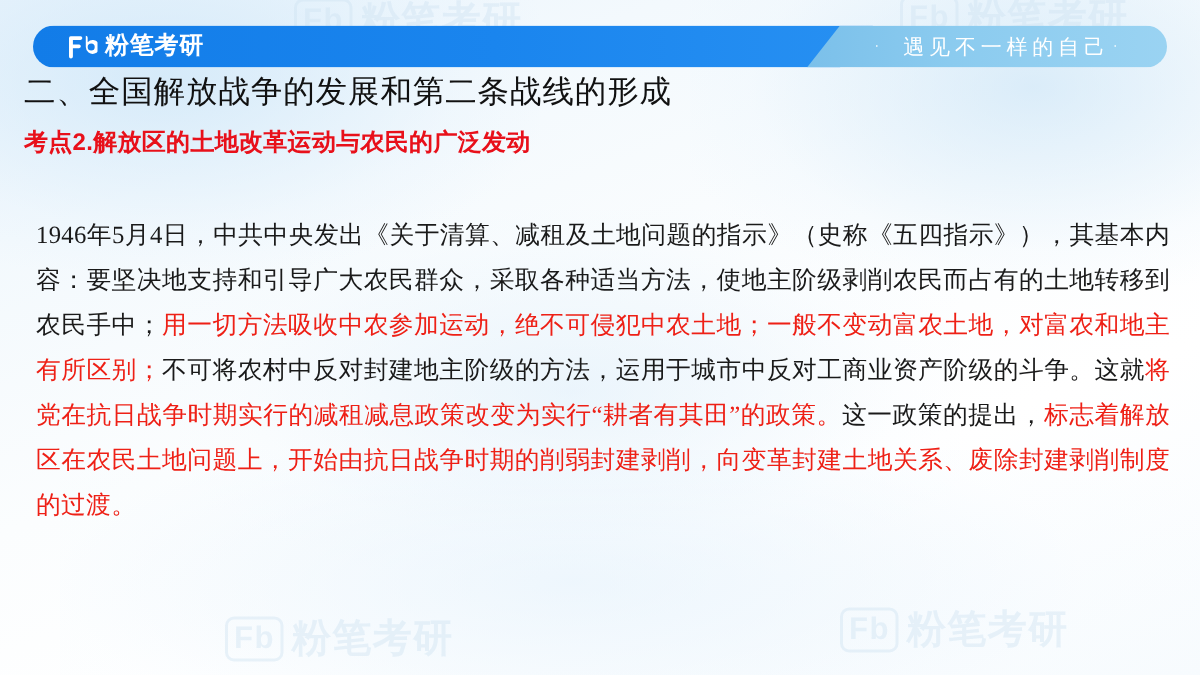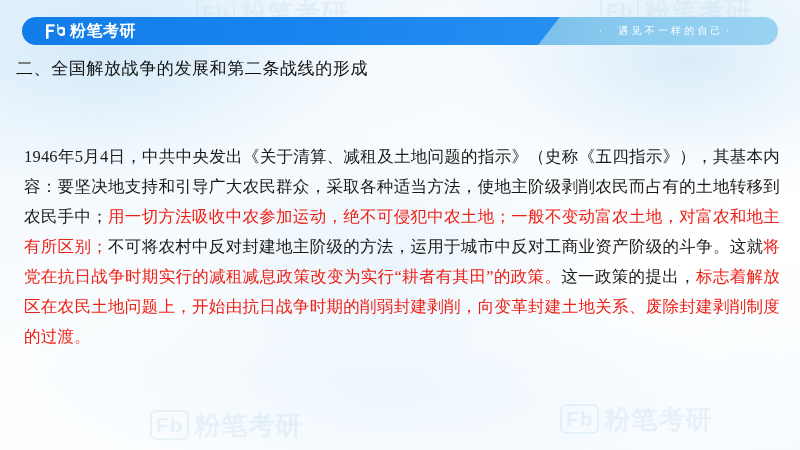--- a/index.html
+++ b/index.html
@@ -123,40 +123,40 @@
     height: 28px;
     background: linear-gradient(90deg, #7bc0ea 0%, #8bcbef 40%, #9ad3f2 100%);
     border-radius: 0 14px 14px 0;
     clip-path: polygon(22px 0, 100% 0, 100% 100%, 0 100%);
     display: flex;
     align-items: center;
     justify-content: center;
   }
   .tagline-text {
     color: #ffffff;
-    font-size: 10px;
+    font-size: 14px;
     letter-spacing: 3.2px;
     line-height: 1;
     padding-left: 10px;
   }
   .tag-dot {
     color: #ffffff;
     font-size: 10px;
     opacity: 0.9;
     line-height: 1;
   }
   .tag-dot.left  { margin-right: 6px; margin-left: 12px; }
   .tag-dot.right { margin-left: 2px; }
 
   
   .main-title {
     position: absolute;
     left: 16px;
-    top: 58px;
-    font-size: 17px;
+    top: 48px;
+    font-size: 21px;
     font-weight: 400;
     color: #111111;
     letter-spacing: 0.6px;
     line-height: 1.25;
     white-space: nowrap;
     font-family: "Liberation Serif", "DejaVu Serif", serif;
   }
   .sub-title {
     position: absolute;
     left: 16px;
@@ -222,16 +222,17 @@
       </div>
     </div>
     <div class="tagline-bar">
       <span class="tag-dot left">·</span>
       <span class="tagline-text">遇见不一样的自己</span>
       <span class="tag-dot right">·</span>
     </div>
   </div>
 
   <div class="main-title">二、全国解放战争的发展和第二条战线的形成</div>
+  <div class="sub-title">考点2.解放区的土地改革运动与农民的广泛发动</div>
 
   <div class="body-text" id="body-text"><span class="seg-black">1946年5月4日，中共中央发出《关于清算、减租及土地问题的指示》（史称《五四指示》），其基本内容：要坚决地支持和引导广大农民群众，采取各种适当方法，使地主阶级剥削农民而占有的土地转移到农民手中；</span><span class="seg-red">用一切方法吸收中农参加运动，绝不可侵犯中农土地；一般不变动富农土地，对富农和地主有所区别；</span><span class="seg-black">不可将农村中反对封建地主阶级的方法，运用于城市中反对工商业资产阶级的斗争。这就</span><span class="seg-red">将党在抗日战争时期实行的减租减息政策改变为实行“耕者有其田”的政策。</span><span class="seg-black">这一政策的提出，</span><span class="seg-red">标志着解放区在农民土地问题上，开始由抗日战争时期的削弱封建剥削，向变革封建土地关系、废除封建剥削制度的过渡。</span></div>
 
 </div>
 
 </body></html>

